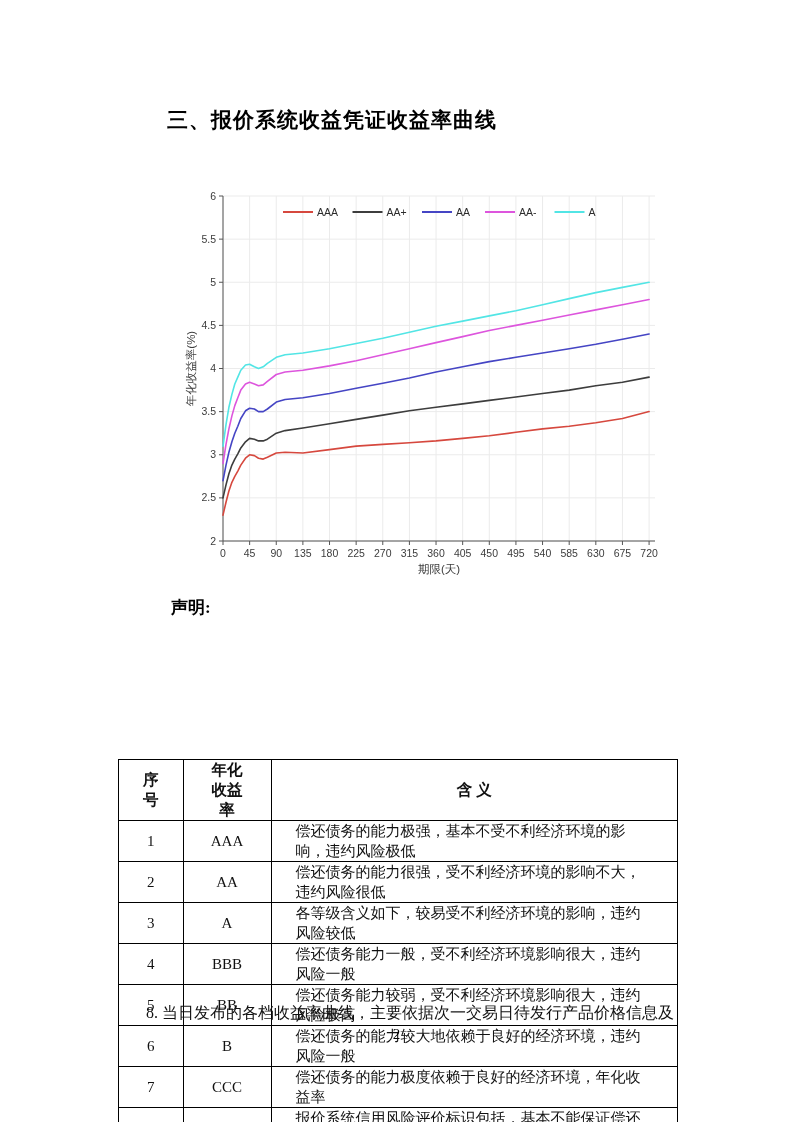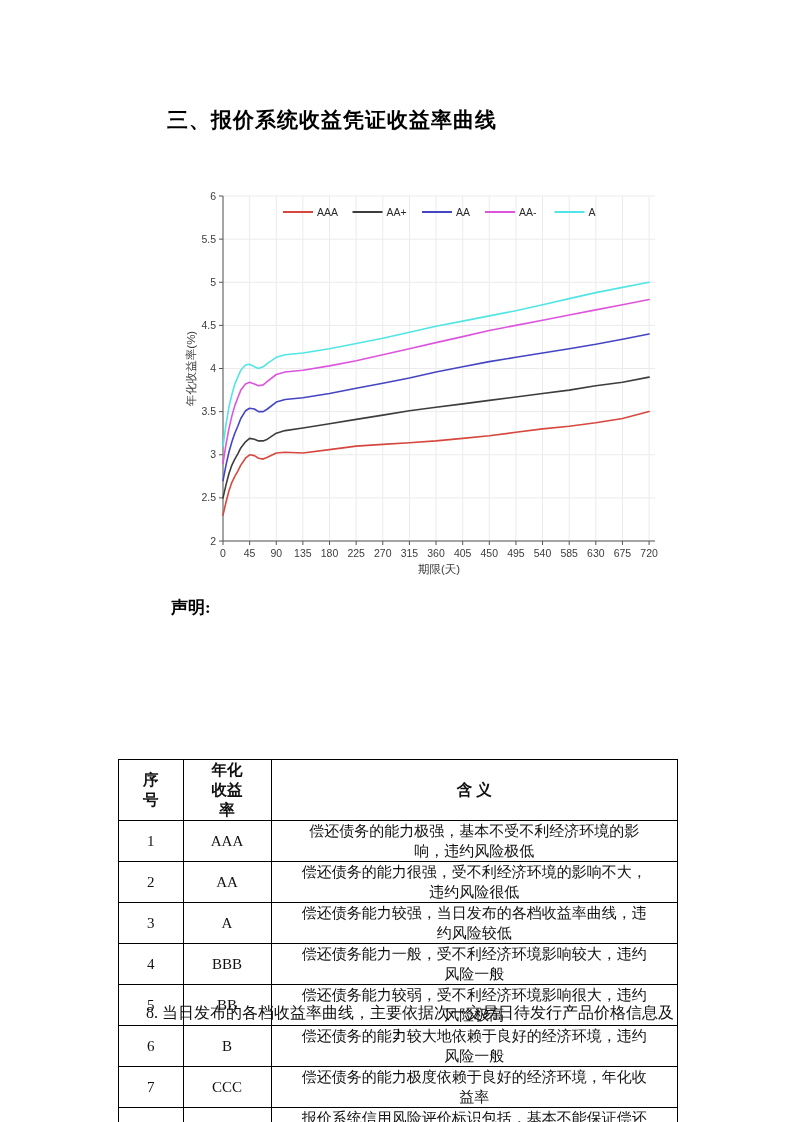--- a/index.html
+++ b/index.html
@@ -57,21 +57,21 @@
   }
   .rating-table th, .rating-table td {
     border: 1px solid #000;
     height: 22px;
     padding: 0 24px;
     line-height: 20px;
   }
   .rating-table th { font-weight: bold; text-align: center; font-size: 15.5px; }
   .rating-table td.c-idx, .rating-table td.c-sym { text-align: center; width: 60px; font-family: "Liberation Serif", serif; }
   .rating-table td.c-sym { width: 88px; }
-  .rating-table td.c-meaning { text-align: center; }
+  .rating-table td.c-meaning { text-align: left; }
   .page-number {
     position: absolute;
     left: 0; top: 1026px;
     width: 793px;
     text-align: center;
     font-size: 15px;
   }
 </style>
 </head>
 <body>
@@ -200,26 +200,26 @@
         <td class="c-meaning">偿还债务的能力极强，基本不受不利经济环境的影响，违约风险极低</td>
       </tr>
       <tr>
         <td class="c-idx">2</td>
         <td class="c-sym">AA</td>
         <td class="c-meaning">偿还债务的能力很强，受不利经济环境的影响不大，违约风险很低</td>
       </tr>
       <tr>
         <td class="c-idx">3</td>
         <td class="c-sym">A</td>
-        <td class="c-meaning">偿还债务能力较强，当日发布的各档收益率曲线，违约风险较低</td>
+        <td class="c-meaning">各等级含义如下，较易受不利经济环境的影响，违约风险较低</td>
       </tr>
       <tr>
         <td class="c-idx">4</td>
         <td class="c-sym">BBB</td>
-        <td class="c-meaning">偿还债务能力一般，受不利经济环境影响较大，违约风险一般</td>
+        <td class="c-meaning">偿还债务能力一般，受不利经济环境影响很大，违约风险一般</td>
       </tr>
       <tr>
         <td class="c-idx">5</td>
         <td class="c-sym">BB</td>
         <td class="c-meaning">偿还债务能力较弱，受不利经济环境影响很大，违约风险极高</td>
       </tr>
       <tr>
         <td class="c-idx">6</td>
         <td class="c-sym">B</td>
         <td class="c-meaning">偿还债务的能力较大地依赖于良好的经济环境，违约风险一般</td>

